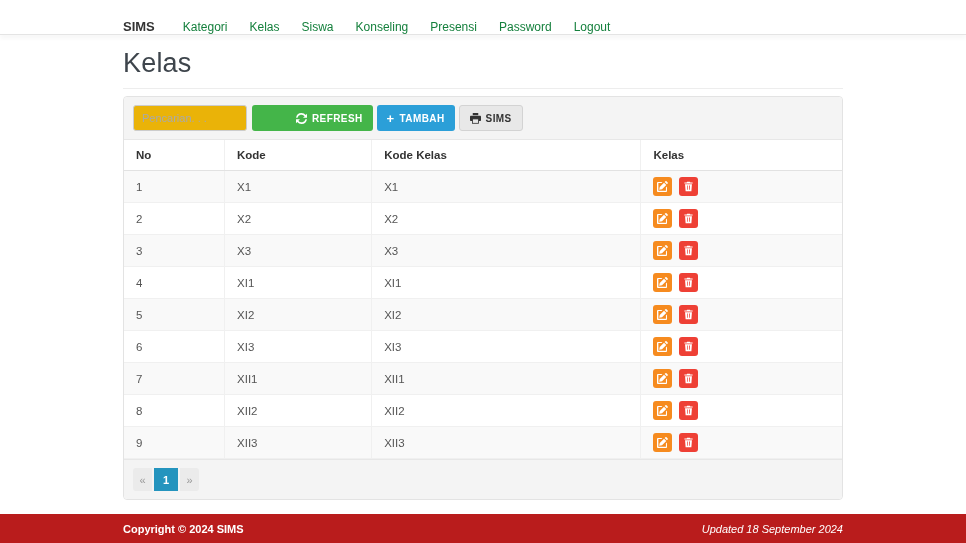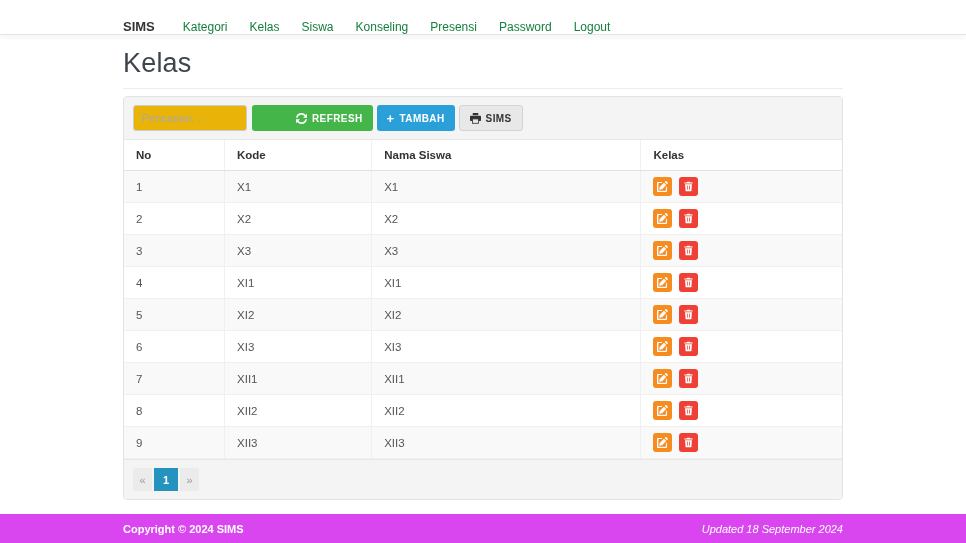--- a/index.html
+++ b/index.html
@@ -94,21 +94,21 @@
     border: none; cursor: pointer; margin-right: 2px;
     font-family: "Liberation Sans", sans-serif;
   }
   .page-btn:first-child { border-radius: 3px 0 0 3px; }
   .page-btn:last-child  { border-radius: 0 3px 3px 0; }
   .page-btn.active { background: #2494be; color: #fff; font-weight: bold; min-width: 24px; }
 
   
   .footer {
     position: absolute; left: 0; right: 0; bottom: 0; height: 29px;
-    background: #d946ef; color: #fff;
+    background: #b91c1c; color: #fff;
   }
   .footer-inner {
     height: 100%; display: flex; align-items: center; justify-content: space-between;
     font-size: 11px;
   }
   .footer-left  { font-weight: bold; }
   .footer-right { font-style: italic; font-weight: normal; }
 </style>
 </head>
 <body>
@@ -162,21 +162,21 @@
       <colgroup>
           <col class="c-no">
           <col class="c-kode">
           <col class="c-nama">
           <col class="c-aksi">
         </colgroup>
       <thead>
         <tr>
           <th>No</th>
           <th>Kode</th>
-          <th>Nama Siswa</th>
+          <th>Kode Kelas</th>
           <th>Kelas</th>
         </tr>
       </thead>
       <tbody id="table-body">
       <tr>
         <td class="col-no">1</td>
         <td class="col-kode">X1</td>
         <td class="col-nama">X1</td>
         <td class="col-aksi">
           <button class="action-btn action-edit">

